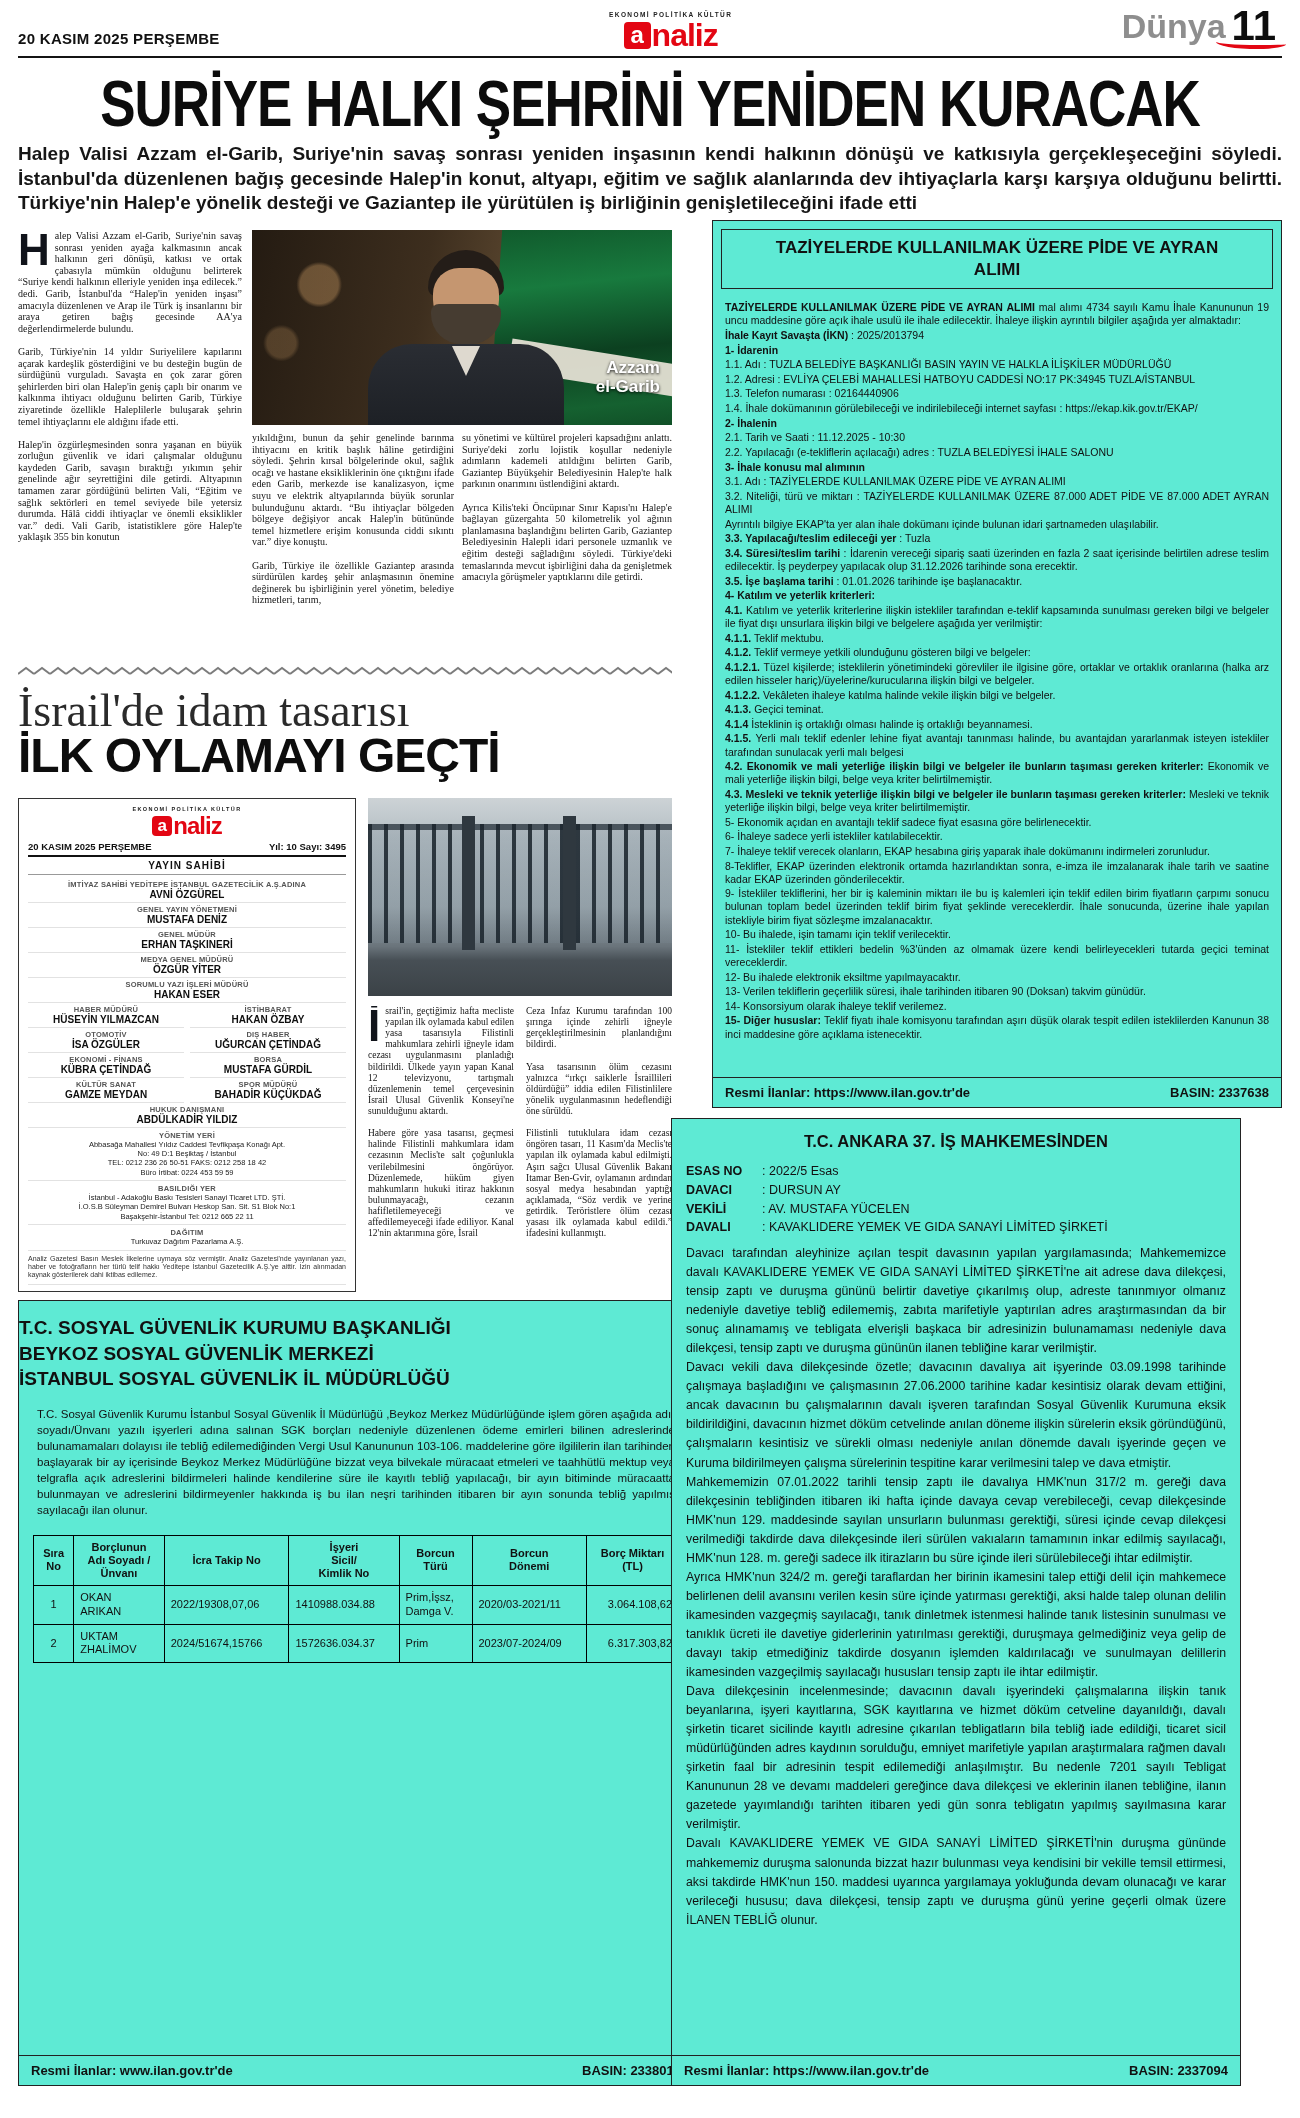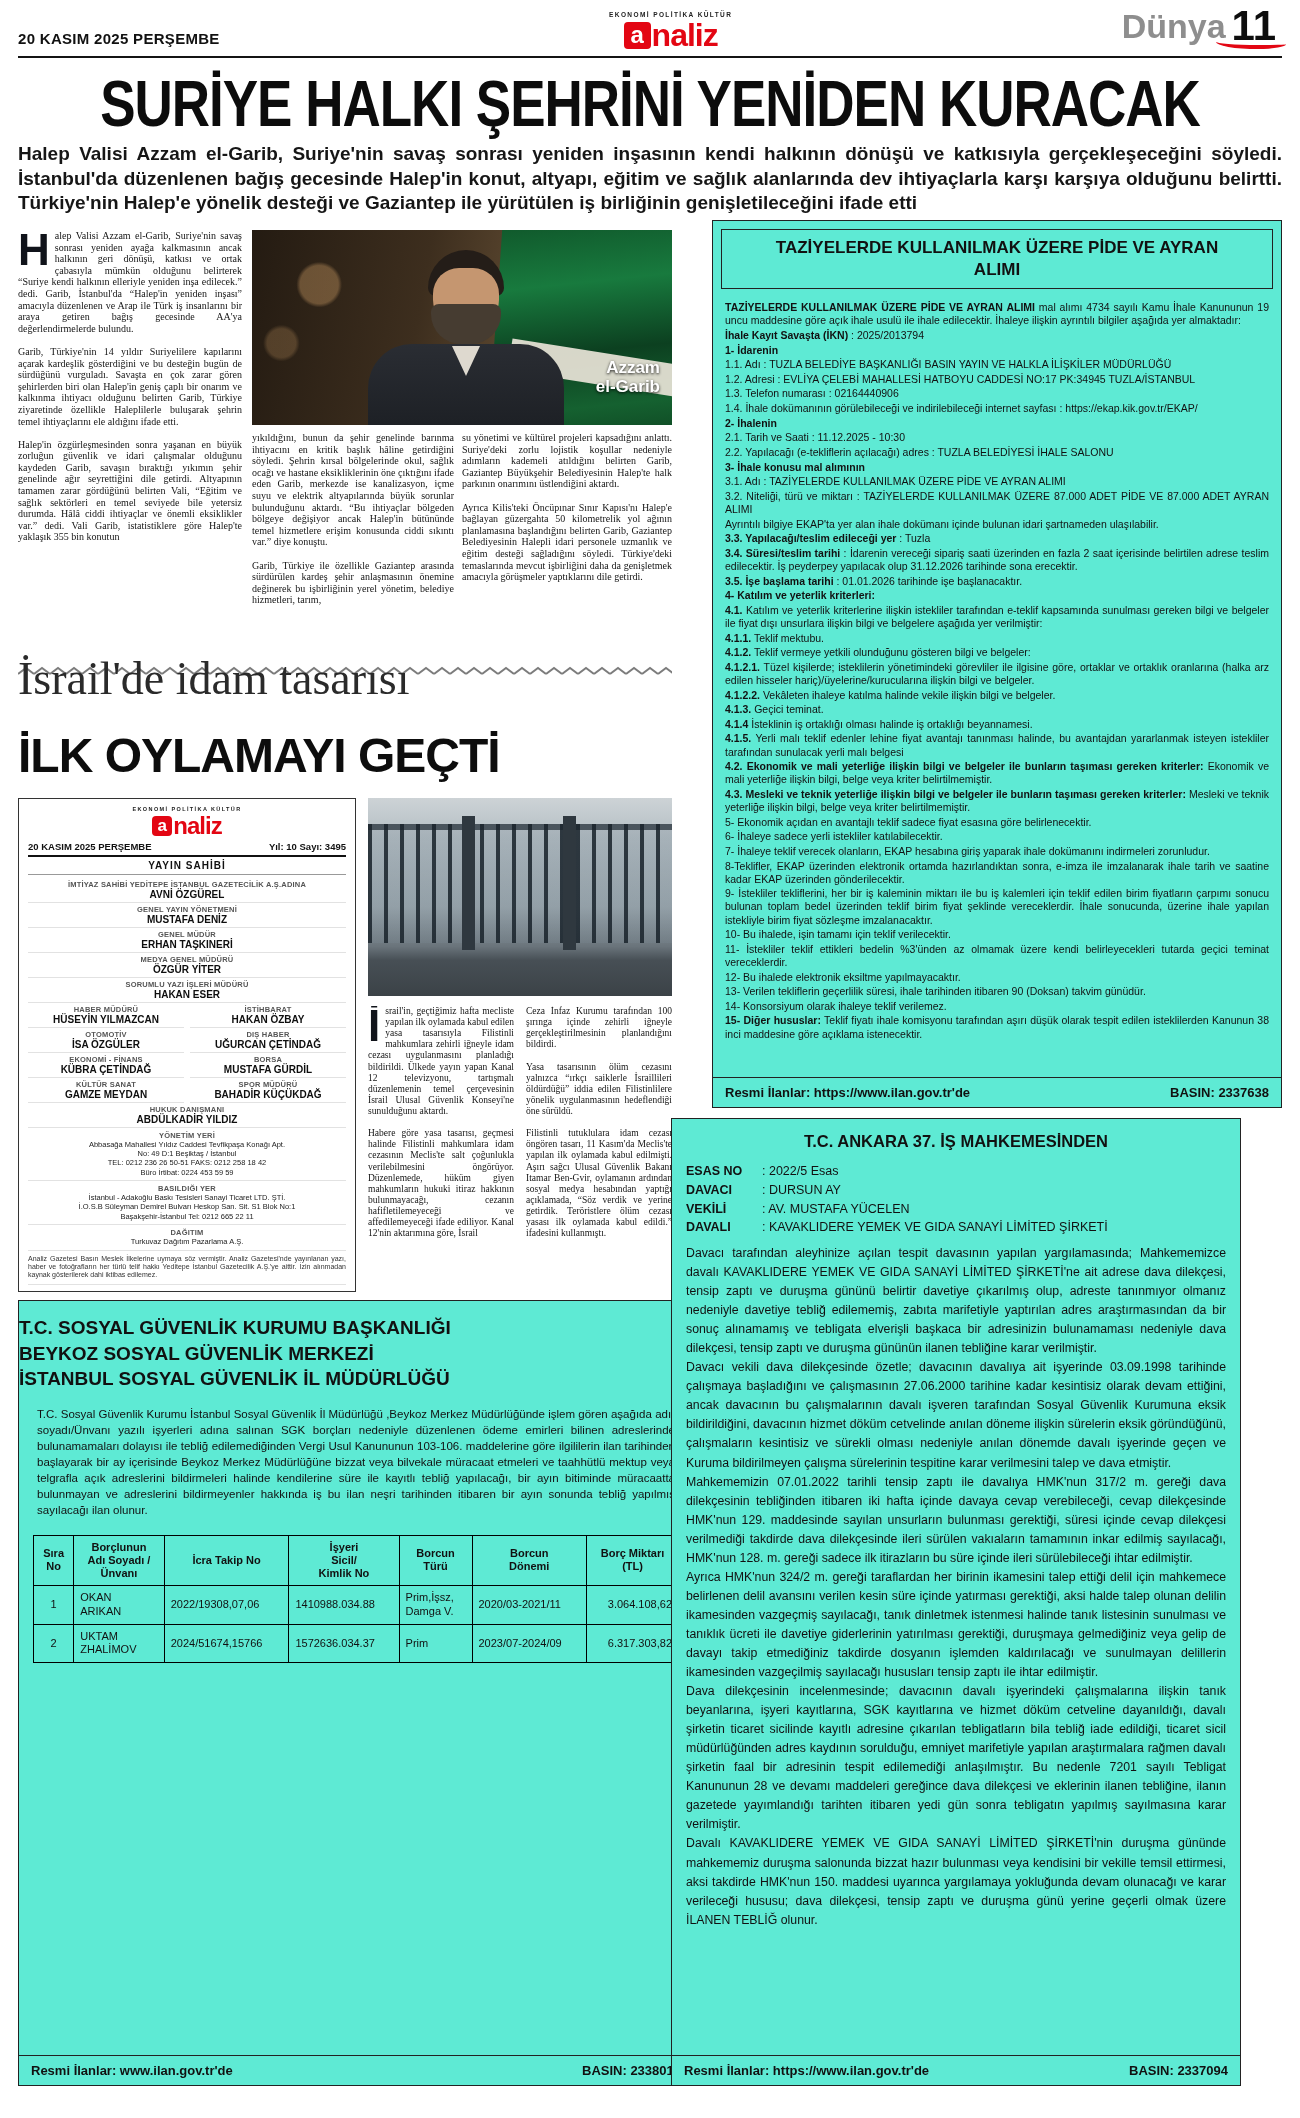--- a/index.html
+++ b/index.html
@@ -55,21 +55,21 @@
            background:linear-gradient(#2a2d33,#1d2025);border-radius:44px 44px 0 0}
   .lp-shirt{position:absolute;left:200px;top:116px;width:0;height:0;
             border-left:14px solid transparent;border-right:14px solid transparent;border-top:30px solid #ded9cf}
   .lp-caption{position:absolute;right:12px;bottom:28px;color:#fff;font-weight:800;font-size:17px;
               text-align:right;line-height:1.15;white-space:pre-line;text-shadow:0 1px 3px rgba(0,0,0,.9)}
 
   
   .zigzag-wrap{position:absolute;left:18px;top:662px;width:654px;height:10px}
 
   
-  .isr-h1{position:absolute;left:18px;top:652px;font-family:"Liberation Serif",serif;font-size:46px;
+  .isr-h1{position:absolute;left:18px;top:684px;font-family:"Liberation Serif",serif;font-size:46px;
           font-weight:500;color:#2a2a2a}
   .isr-h2{position:absolute;left:18px;top:728px;font-size:48px;font-weight:900;letter-spacing:-1px;color:#0d0d0d}
   .isr-col{position:absolute;top:1006px;height:286px;font-family:"Liberation Serif",serif;font-size:9.5px;
            line-height:1.17;text-align:justify;overflow:hidden;color:#141414}
   .isr-col1{left:368px;width:146px}
   .isr-col2{left:526px;width:146px}
 
   .photo-prison{position:absolute;left:368px;top:798px;width:304px;height:198px;overflow:hidden;
      background:linear-gradient(180deg,#cdd3d6 0%,#b4bec4 20%,#9aa6ad 55%,#6a747b 75%,#474f55 82%,#3b4247 100%)}
   .prison-rail{position:absolute;left:0;right:0;top:13%;height:6px;background:#39424a}

